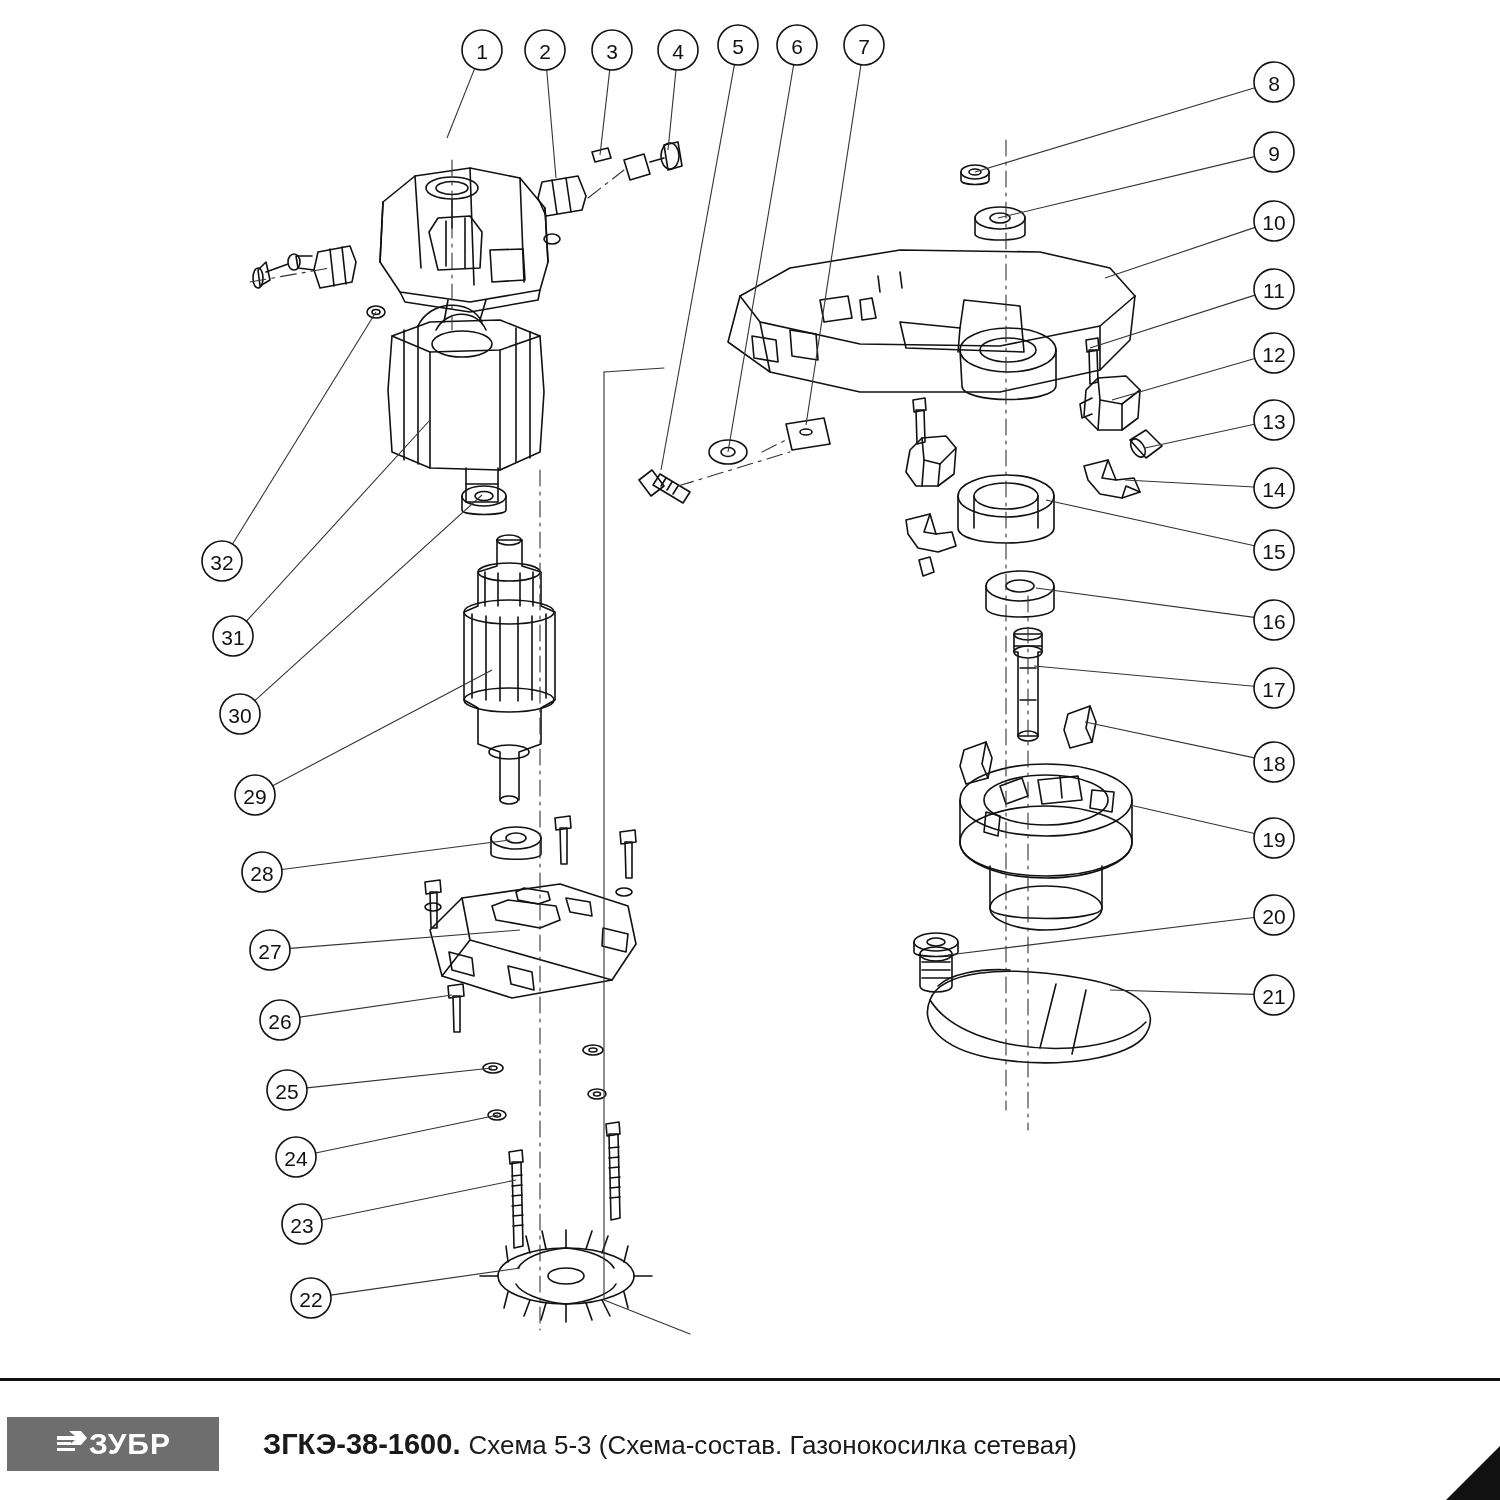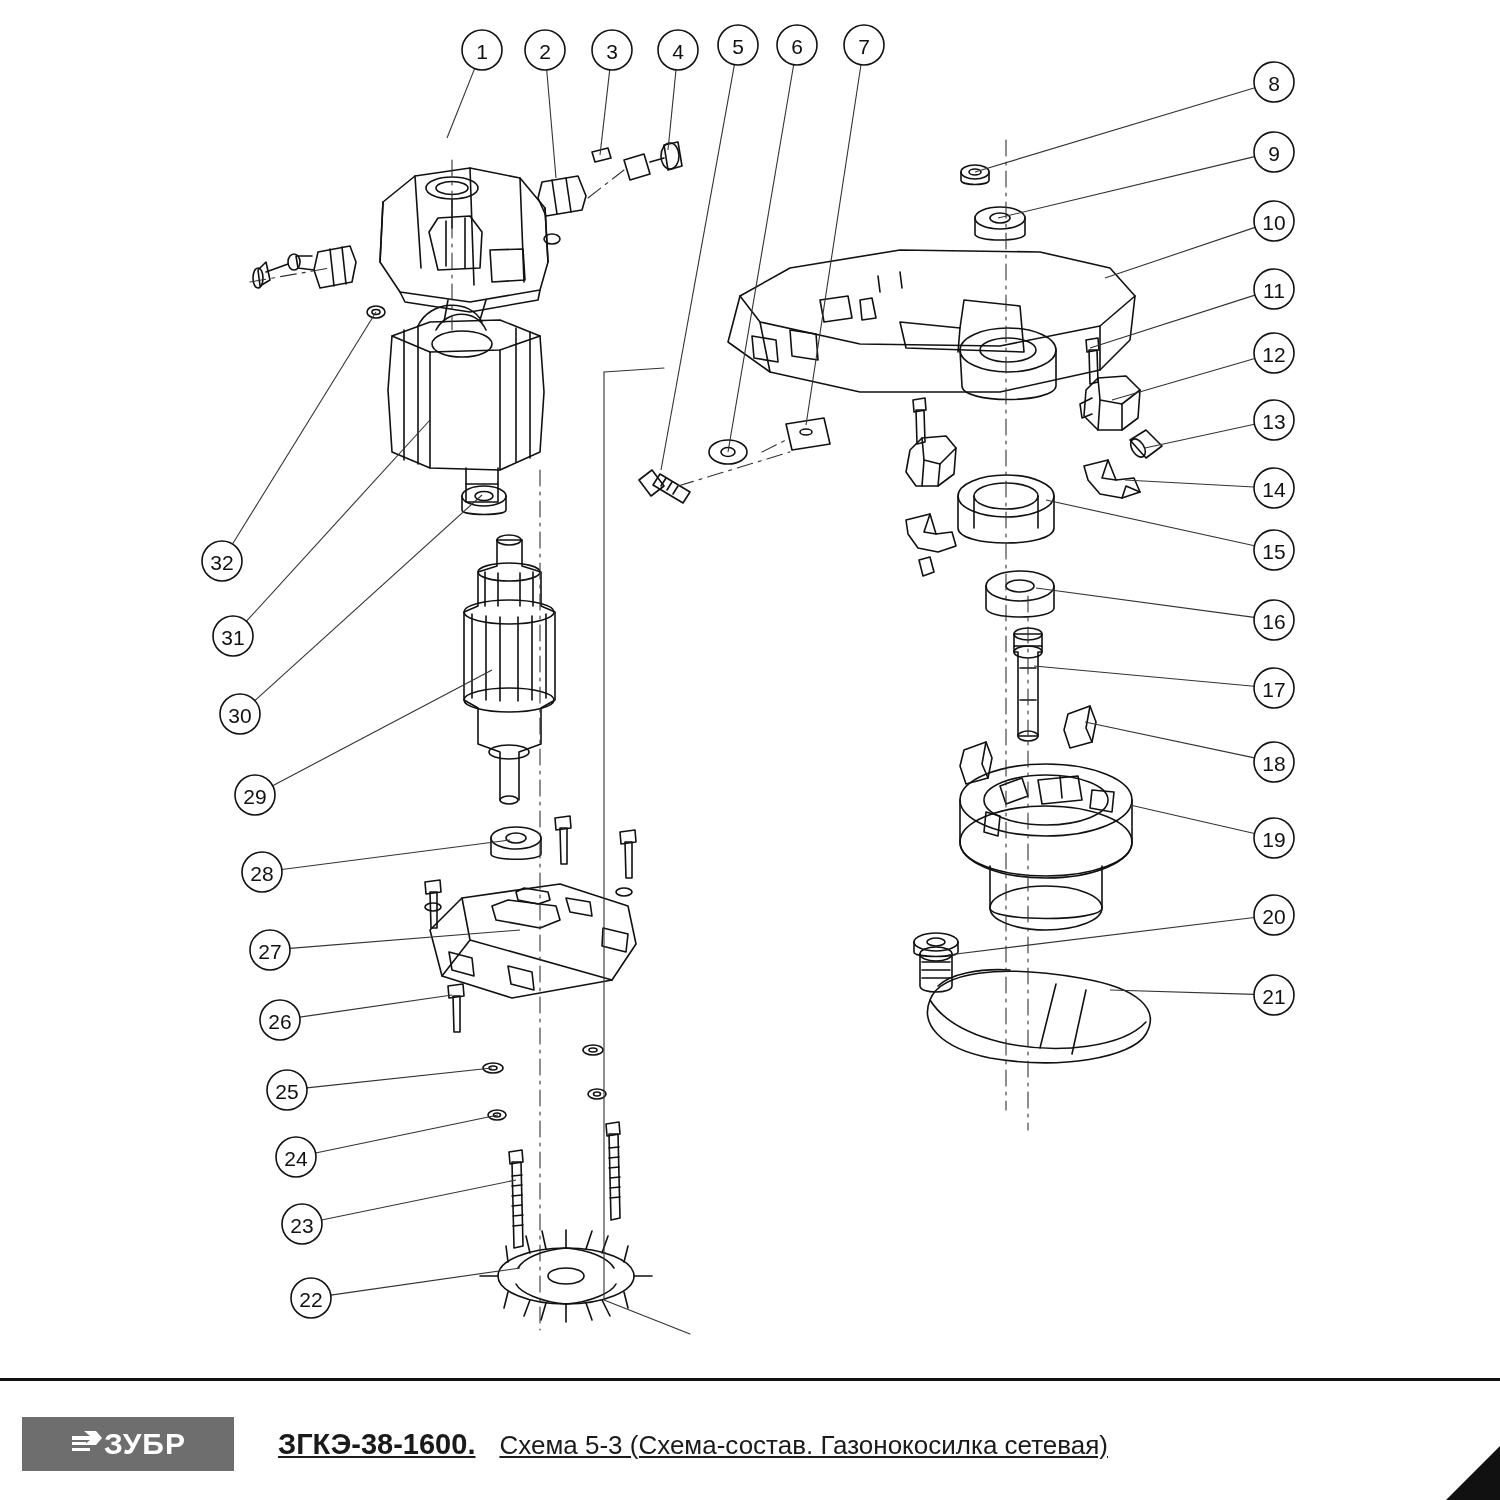--- a/index.html
+++ b/index.html
@@ -53,21 +53,21 @@
     position: absolute;
     left: 0; top: 36px;
     width: 1500px;
     height: 60px;
     display: flex;
     align-items: center;
   }
   #brand-badge {
     width: 212px;
     height: 54px;
-    margin-left: 22px;
+    margin-left: 7px;
     background: #6e6e6e;
     display: flex;
     align-items: center;
     justify-content: center;
     gap: 0;
   }
   #brand-badge .logo-mark {
     width: 34px;
     height: 30px;
     display: block;
@@ -79,22 +79,21 @@
     letter-spacing: 1px;
     line-height: 1;
   }
   #footer-caption {
     margin-left: 44px;
     font-size: 27px;
     color: #1a1a1a;
     white-space: nowrap;
     display: flex;
     align-items: baseline;
-    gap: 24px;
-    text-decoration: underline;
+    gap: 8px;
   }
   #footer-caption .model {
     font-size: 29px;
     font-weight: bold;
   }
   #footer-caption .subtitle {
     font-size: 26px;
     font-weight: normal;
   }
   #corner-mark {

